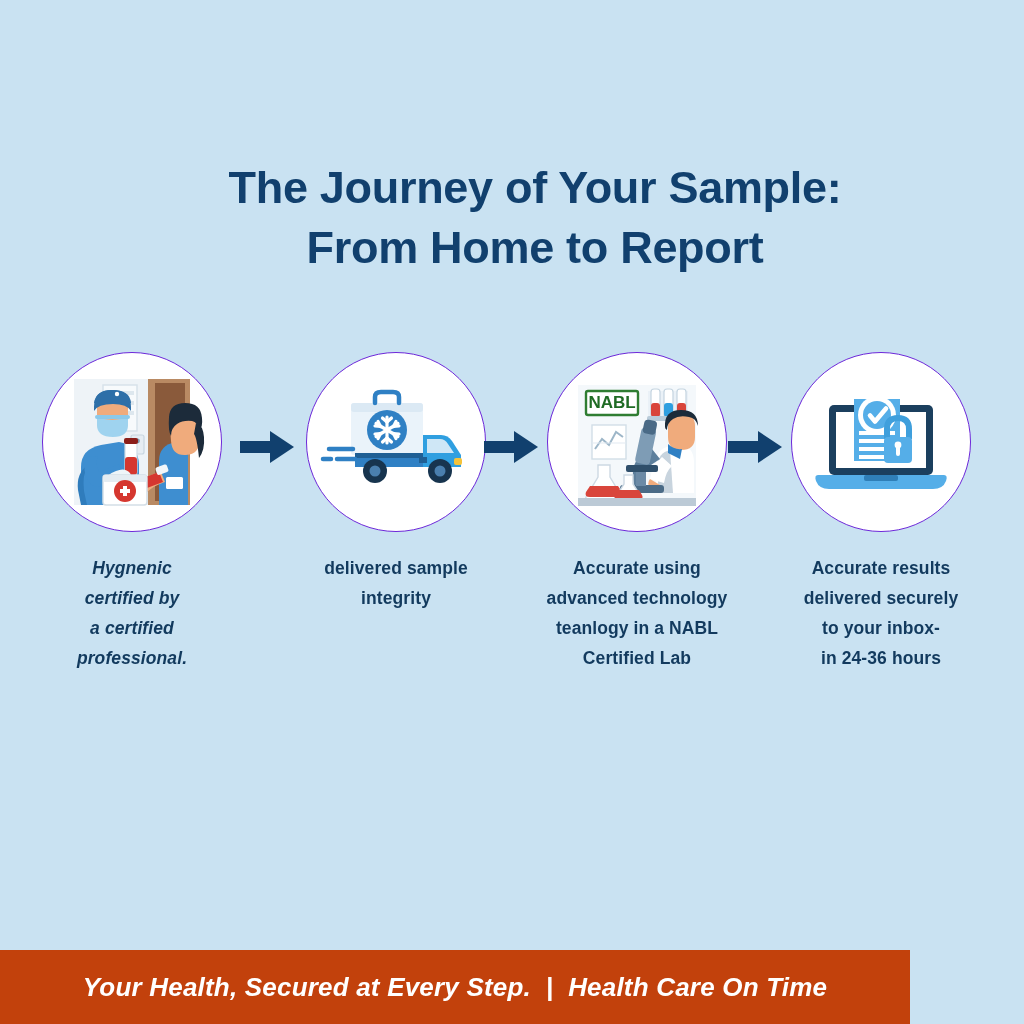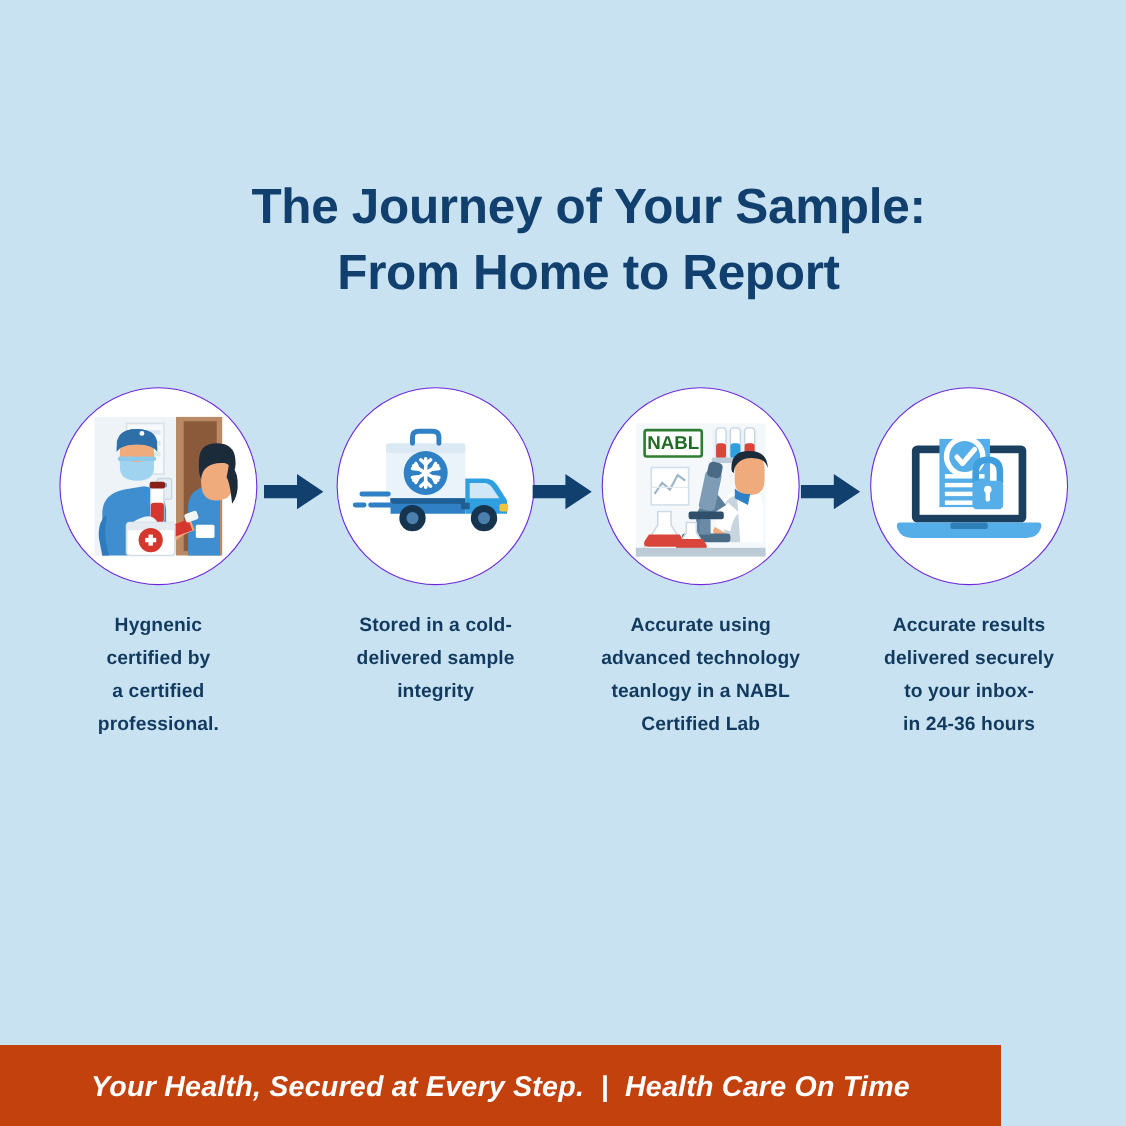--- a/index.html
+++ b/index.html
@@ -44,21 +44,21 @@
     top: 352px;
     left: 0;
     width: 1024px;
     height: 340px;
   }
   .step {
     position: absolute;
     top: 0;
     width: 192px;
   }
-  .step-1 { left: 48px; }
+  .step-1 { left: 36px; font-style: italic; }
   .step-2 { left: 300px; }
   .step-3 { left: 541px; }
   .step-4 { left: 785px; }
 
   .circle {
     position: relative;
     width: 178px;
     height: 178px;
     margin: 0 auto;
     border-radius: 50%;
@@ -235,21 +235,20 @@
           <circle cx="133" cy="118" r="5.5" fill="#4a7fae"></circle>
 
           <g stroke="#2f80c4" stroke-width="4.5" stroke-linecap="round">
             <line x1="22" y1="96" x2="46" y2="96"></line>
             <line x1="30" y1="106" x2="48" y2="106"></line>
             <line x1="16" y1="106" x2="24" y2="106"></line>
           </g>
         </svg>
       </div>
       <div class="caption">
-        <div>Stored in a cold-</div>
         <div>delivered sample</div>
         <div>integrity</div>
       </div>
     </div>
 
     <div class="step step-3">
       <div class="circle">
         <svg class="art" viewBox="0 0 178 178">
           <rect x="30" y="32" width="118" height="114" fill="#f4f8fb"></rect>
 

